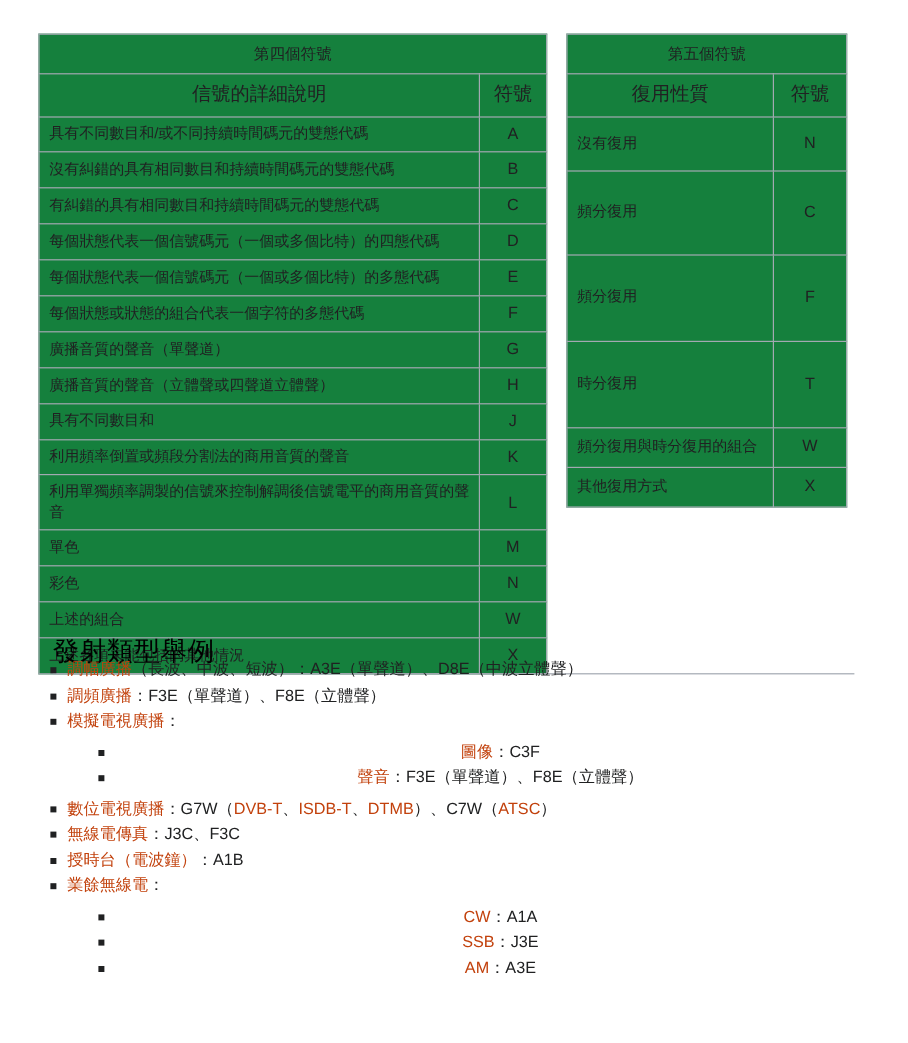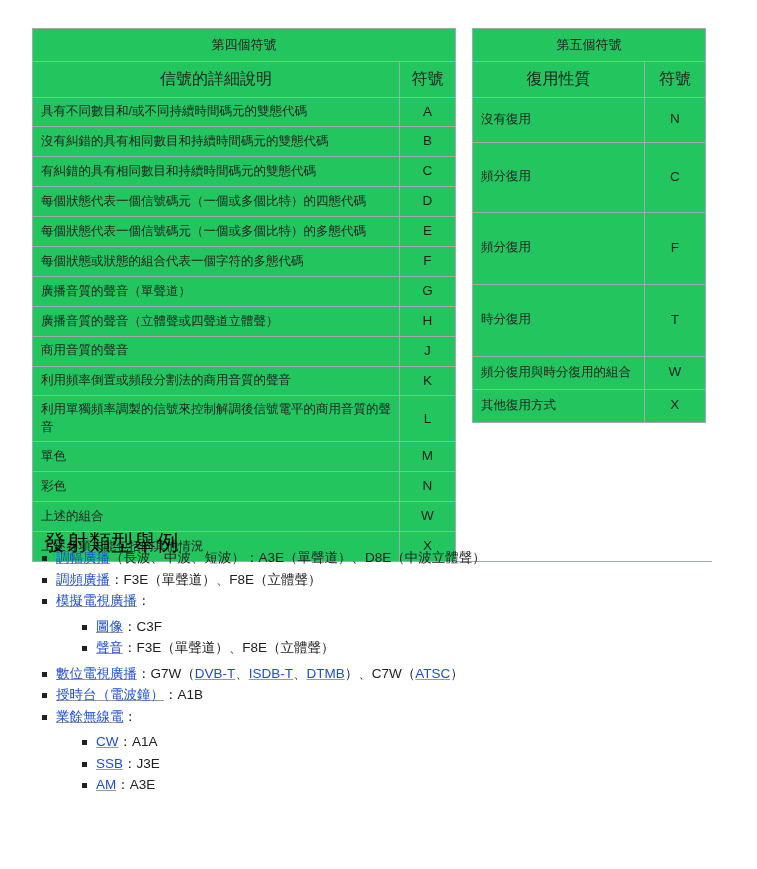--- a/index.html
+++ b/index.html
@@ -26,21 +26,21 @@
   .tables-row {
     position: absolute;
     left: 0;
     top: 28px;
     width: 757px;
     display: flex;
     align-items: flex-start;
   }
   .wikitable {
     border-collapse: collapse;
-    background: #22c55e;
+    background: #15803d;
     font-size: 12.5px;
     line-height: 1.4;
   }
   .wikitable td, .wikitable th {
     border: 1px solid #a2a9b1;
     padding: 5px 8px;
     vertical-align: middle;
     font-weight: normal;
     color: #202122;
   }
@@ -128,28 +128,28 @@
     position: absolute;
     left: -14px;
     top: 8px;
     width: 5px;
     height: 5px;
     background: #202122;
   }
   ul.bl ul.bl {
     margin: 5px 0 5px 0;
     padding-left: 40px;
+    text-align: center;
   }
   ul.bl ul.bl > li::before {
     top: 8px;
   }
   .lnk {
-    text-decoration: underline;
     text-decoration-color: #999999;
-    color: #1d4ed8;
+    color: #c2410c;
   }
 </style>
 </head>
 <body>
 
 <div class="page">
 
   <div class="tables-row">
 
     <table class="wikitable tbl-left">
@@ -192,21 +192,21 @@
         </tr>
         <tr class="data">
           <td class="desc">廣播音質的聲音（單聲道）</td>
           <td class="sym">G</td>
         </tr>
         <tr class="data">
           <td class="desc">廣播音質的聲音（立體聲或四聲道立體聲）</td>
           <td class="sym">H</td>
         </tr>
         <tr class="data">
-          <td class="desc">商用音質的聲音</td>
+          <td class="desc">具有不同數目和</td>
           <td class="sym">J</td>
         </tr>
         <tr class="data">
           <td class="desc">利用頻率倒置或頻段分割法的商用音質的聲音</td>
           <td class="sym">K</td>
         </tr>
         <tr class="data">
           <td class="desc">利用單獨頻率調製的信號來控制解調後信號電平的商用音質的聲音</td>
           <td class="sym">L</td>
         </tr>
@@ -296,20 +296,23 @@
           <li>
             <span class="lnk">聲音</span><span>：F3E（單聲道）、F8E（立體聲）</span>
           </li>
         </ul>
       </li>
 
       <li>
         <span class="lnk">數位電視廣播</span><span>：G7W（</span><span class="lnk">DVB-T</span><span>、</span><span class="lnk">ISDB-T</span><span>、</span><span class="lnk">DTMB</span><span>）、C7W（</span><span class="lnk">ATSC</span><span>）</span>
       </li>
 
+      <li>
+        <span class="lnk">無線電傳真</span><span>：J3C、F3C</span>
+      </li>
 
       <li>
         <span class="lnk">授時台（電波鐘）</span><span>：A1B</span>
       </li>
 
       <li>
         <span class="lnk">業餘無線電</span><span>：</span>
 
         <ul class="bl">
           <li>

